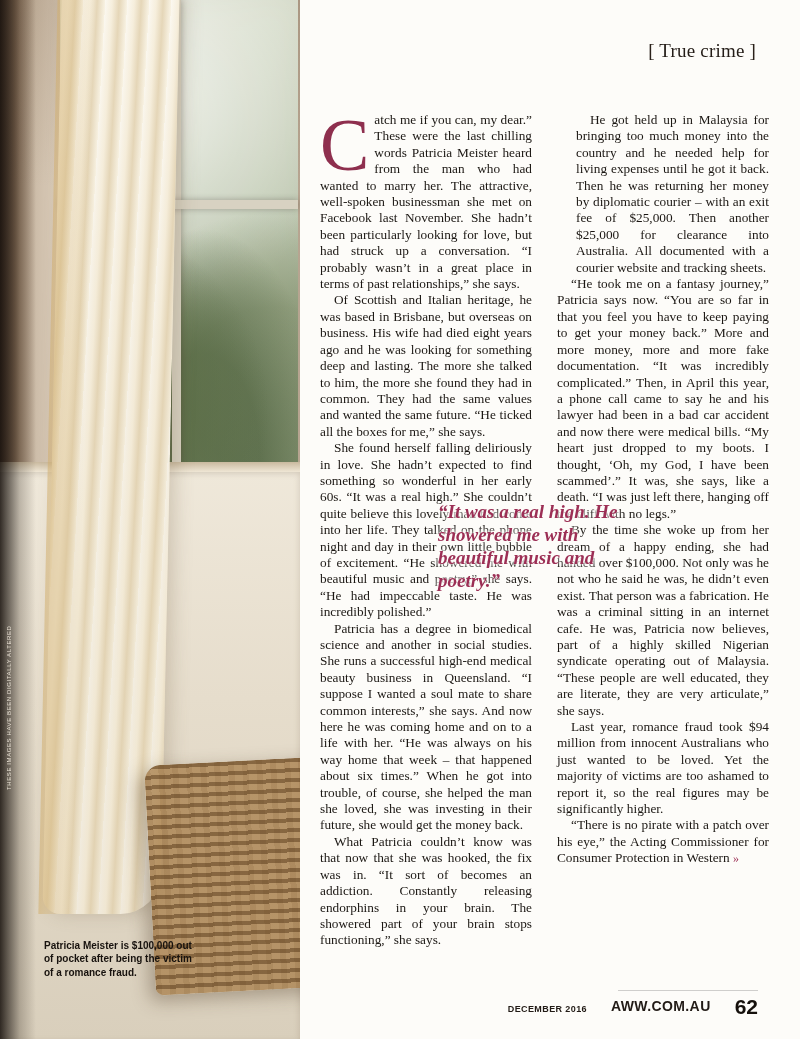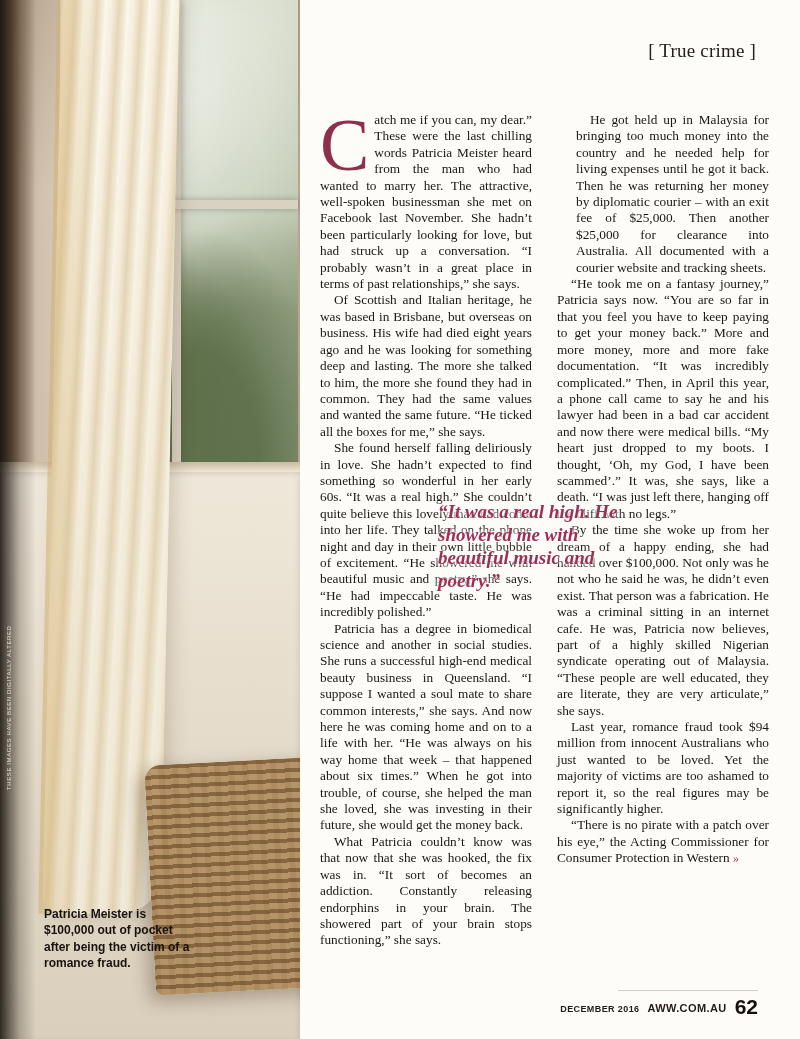--- a/index.html
+++ b/index.html
@@ -110,24 +110,24 @@
     white-space: nowrap;
     font-family: "Liberation Sans", sans-serif;
     font-size: 6px;
     letter-spacing: .6px;
     color: #efe7da;
     opacity: .95;
   }
   
   .caption {
     position: absolute;
-    left: 44px; bottom: 68px;
+    left: 44px; bottom: 60px;
     width: 152px;
     font-family: "Liberation Sans", sans-serif;
-    font-size: 12px;
+    font-size: 10px;
     line-height: 1.35;
     font-weight: bold;
     color: #17120e;
   }
 
   
   .content {
     position: absolute;
     left: 300px; top: 0; right: 0; bottom: 0;
     padding: 0;
@@ -188,32 +188,32 @@
     z-index: 5;
     text-shadow: 0 0 2px #fdfcf9, 0 0 5px #fdfcf9, 0 0 9px #fdfcf9;
   }
 
   
   .footer {
     position: absolute;
     right: 42px; bottom: 22px;
     display: flex;
     align-items: flex-end;
-    gap: 8px;
+    gap: 24px;
     font-family: "Liberation Sans", sans-serif;
   }
   .footer .issue {
     font-size: 9px;
     letter-spacing: .4px;
     font-weight: bold;
     color: #221b16;
     padding-bottom: 3px;
   }
   .footer .site {
-    font-size: 11px;
+    font-size: 14px;
     letter-spacing: .4px;
     font-weight: bold;
     color: #221b16;
     padding-bottom: 3px;
   }
   .footer .pageno {
     font-size: 21px;
     font-weight: bold;
     color: #15100c;
     line-height: 1;

